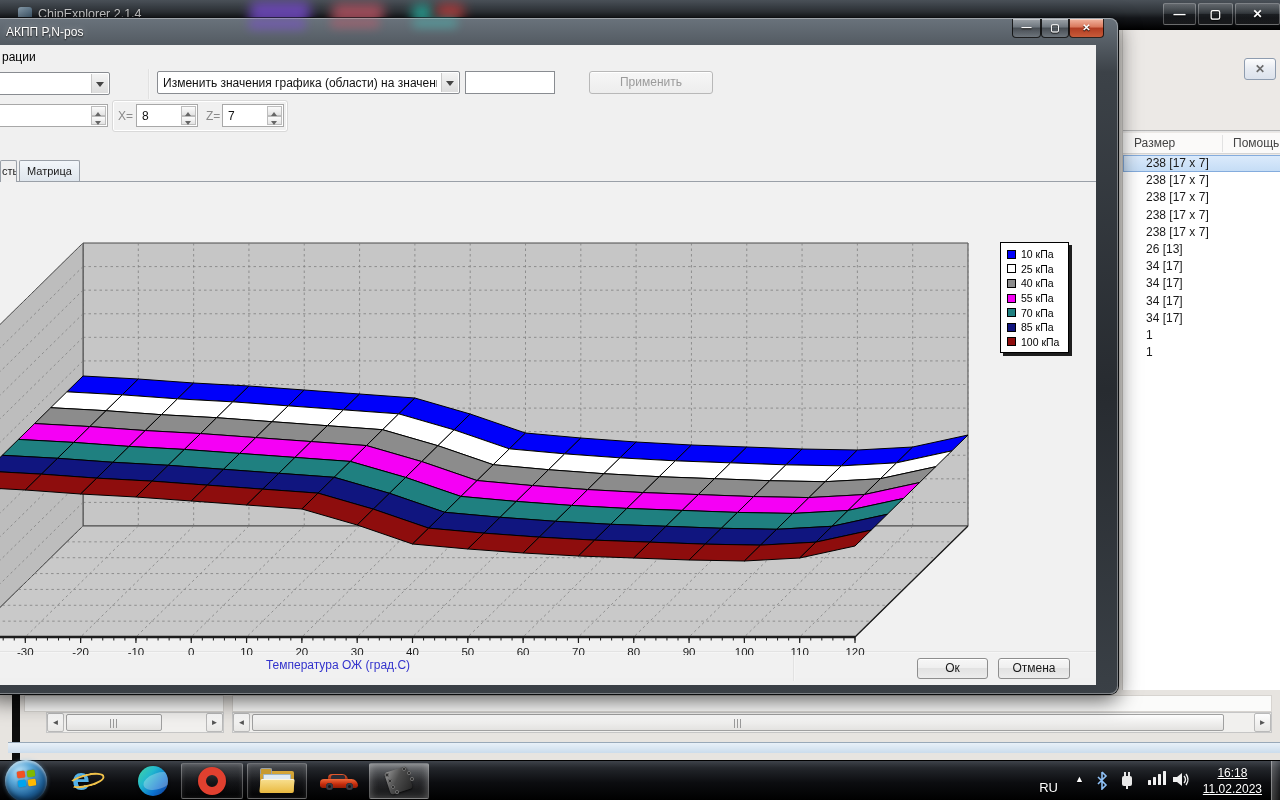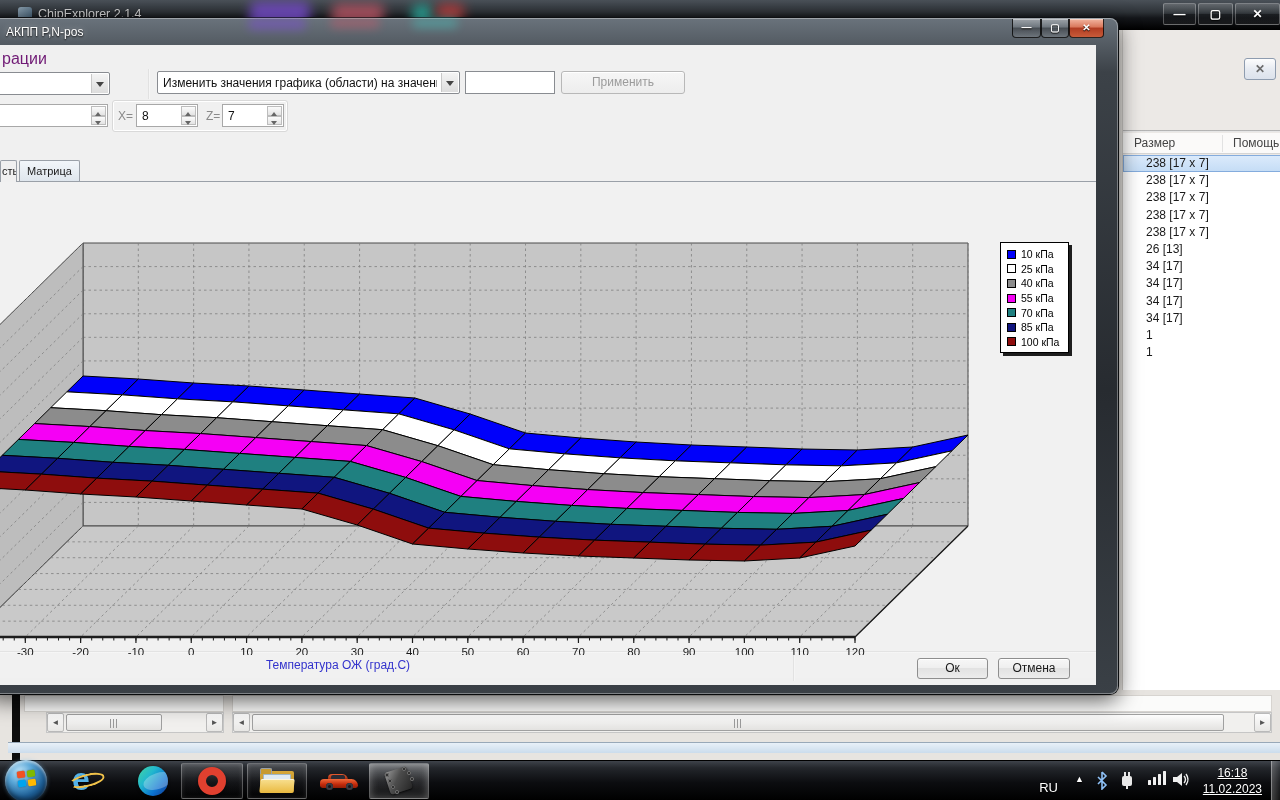--- a/index.html
+++ b/index.html
@@ -61,39 +61,39 @@
     text-shadow:0 1px 2px #000, 0 0 6px rgba(255,255,255,.45); }
   #dialog .blob { position:absolute; filter:blur(5px); opacity:.55; border-radius:5px; }
   .capbtn { position:absolute; top:1px; height:19px; border:1px solid rgba(10,10,10,.85); border-top:none;
     border-radius:0 0 4px 4px; color:#fff; font-size:10px; font-weight:bold; text-align:center; line-height:17px;
     background:linear-gradient(rgba(255,255,255,.35),rgba(255,255,255,.08) 45%,rgba(0,0,0,.28) 50%,rgba(255,255,255,.12));
     box-shadow:inset 0 1px 0 rgba(255,255,255,.4); text-shadow:0 1px 1px #000; }
   .capbtn.close { background:linear-gradient(#F2B5A0,#D9775B 45%,#B13C22 50%,#C85B39); }
   #dlg-client { position:absolute; left:14px; top:27px; width:1096px; height:640px; background:#F0F0F0; }
 
   
-  #group-label { position:absolute; left:2px; top:5px; font-size:16px; color:#701a75; }
+  #group-label { position:absolute; left:2px; top:5px; font-size:12px; color:#000000; }
   .combo { position:absolute; height:23px; background:#fff; border:1px solid #898C91; border-radius:2px; }
   .combo .val { position:absolute; left:5px; top:4px; font-size:12px; color:#111; white-space:nowrap; overflow:hidden; }
   .combo .drop { position:absolute; right:1px; top:1px; bottom:1px; width:17px;
     background:linear-gradient(#F4F4F4,#DDDDDD); border-left:1px solid #C8C8C8; }
   .combo .drop:after { content:""; position:absolute; left:4px; top:8px; border:4px solid transparent; border-top:5px solid #444; }
   .spinner { position:absolute; height:23px; background:#fff; border:1px solid #A8A8A8; }
   .spinner .val { position:absolute; left:5px; top:4px; font-size:12px; color:#111; }
   .updown { position:absolute; right:1px; top:1px; bottom:1px; width:15px; display:flex; flex-direction:column; }
   .spinbtn { flex:1; background:linear-gradient(#FBFBFB,#E4E4E4); border:1px solid #BDBDBD; position:relative; }
   .spinbtn:after { content:""; position:absolute; left:3px; border:3px solid transparent; }
   .spinbtn.up:after { top:2px; border-bottom:4px solid #666; }
   .spinbtn.down:after { top:4px; border-top:4px solid #666; }
   .textinput { position:absolute; height:23px; background:#fff; border:1px solid #898C91; }
   .btn { position:absolute; font-size:12px; color:#1a1a1a; text-align:center;
     border:1px solid #8E8E8E; border-radius:3px;
     background:linear-gradient(#F7F7F7,#EFEFEF 45%,#E2E2E2 50%,#ECECEC);
     box-shadow:inset 0 1px 0 #fff; }
-  .btn.disabled { color:#9b9b9b; border-color:#B8B8B8; background:linear-gradient(#F6F6F6,#EDEDED); }
+  .btn.disabled { color:#9b9b9b; border-color:#B8B8B8; background:linear-gradient(#F6F6F6,#EDEDED);margin-left:28px; }
   .groove-v { position:absolute; width:2px; background:linear-gradient(90deg,#D8D8D8,#FFF); }
   .groupbox { position:absolute; border:1px solid #D9D9D9; border-radius:3px; box-shadow:inset 0 0 0 1px #fff; }
 
   
   .tab { position:absolute; top:115px; height:21px; font-size:11px; color:#1a1a1a;
     border:1px solid #9AA0A8; border-bottom:none; border-radius:2px 2px 0 0;
     background:linear-gradient(#F2F6FA,#DFE6ED); text-align:center; line-height:20px;
     white-space:nowrap; overflow:hidden; }
   .tab.active { background:#F0F0F0; height:22px; z-index:3; }
   #tabpanel { position:absolute; left:0; top:136px; width:1096px; height:497px;

